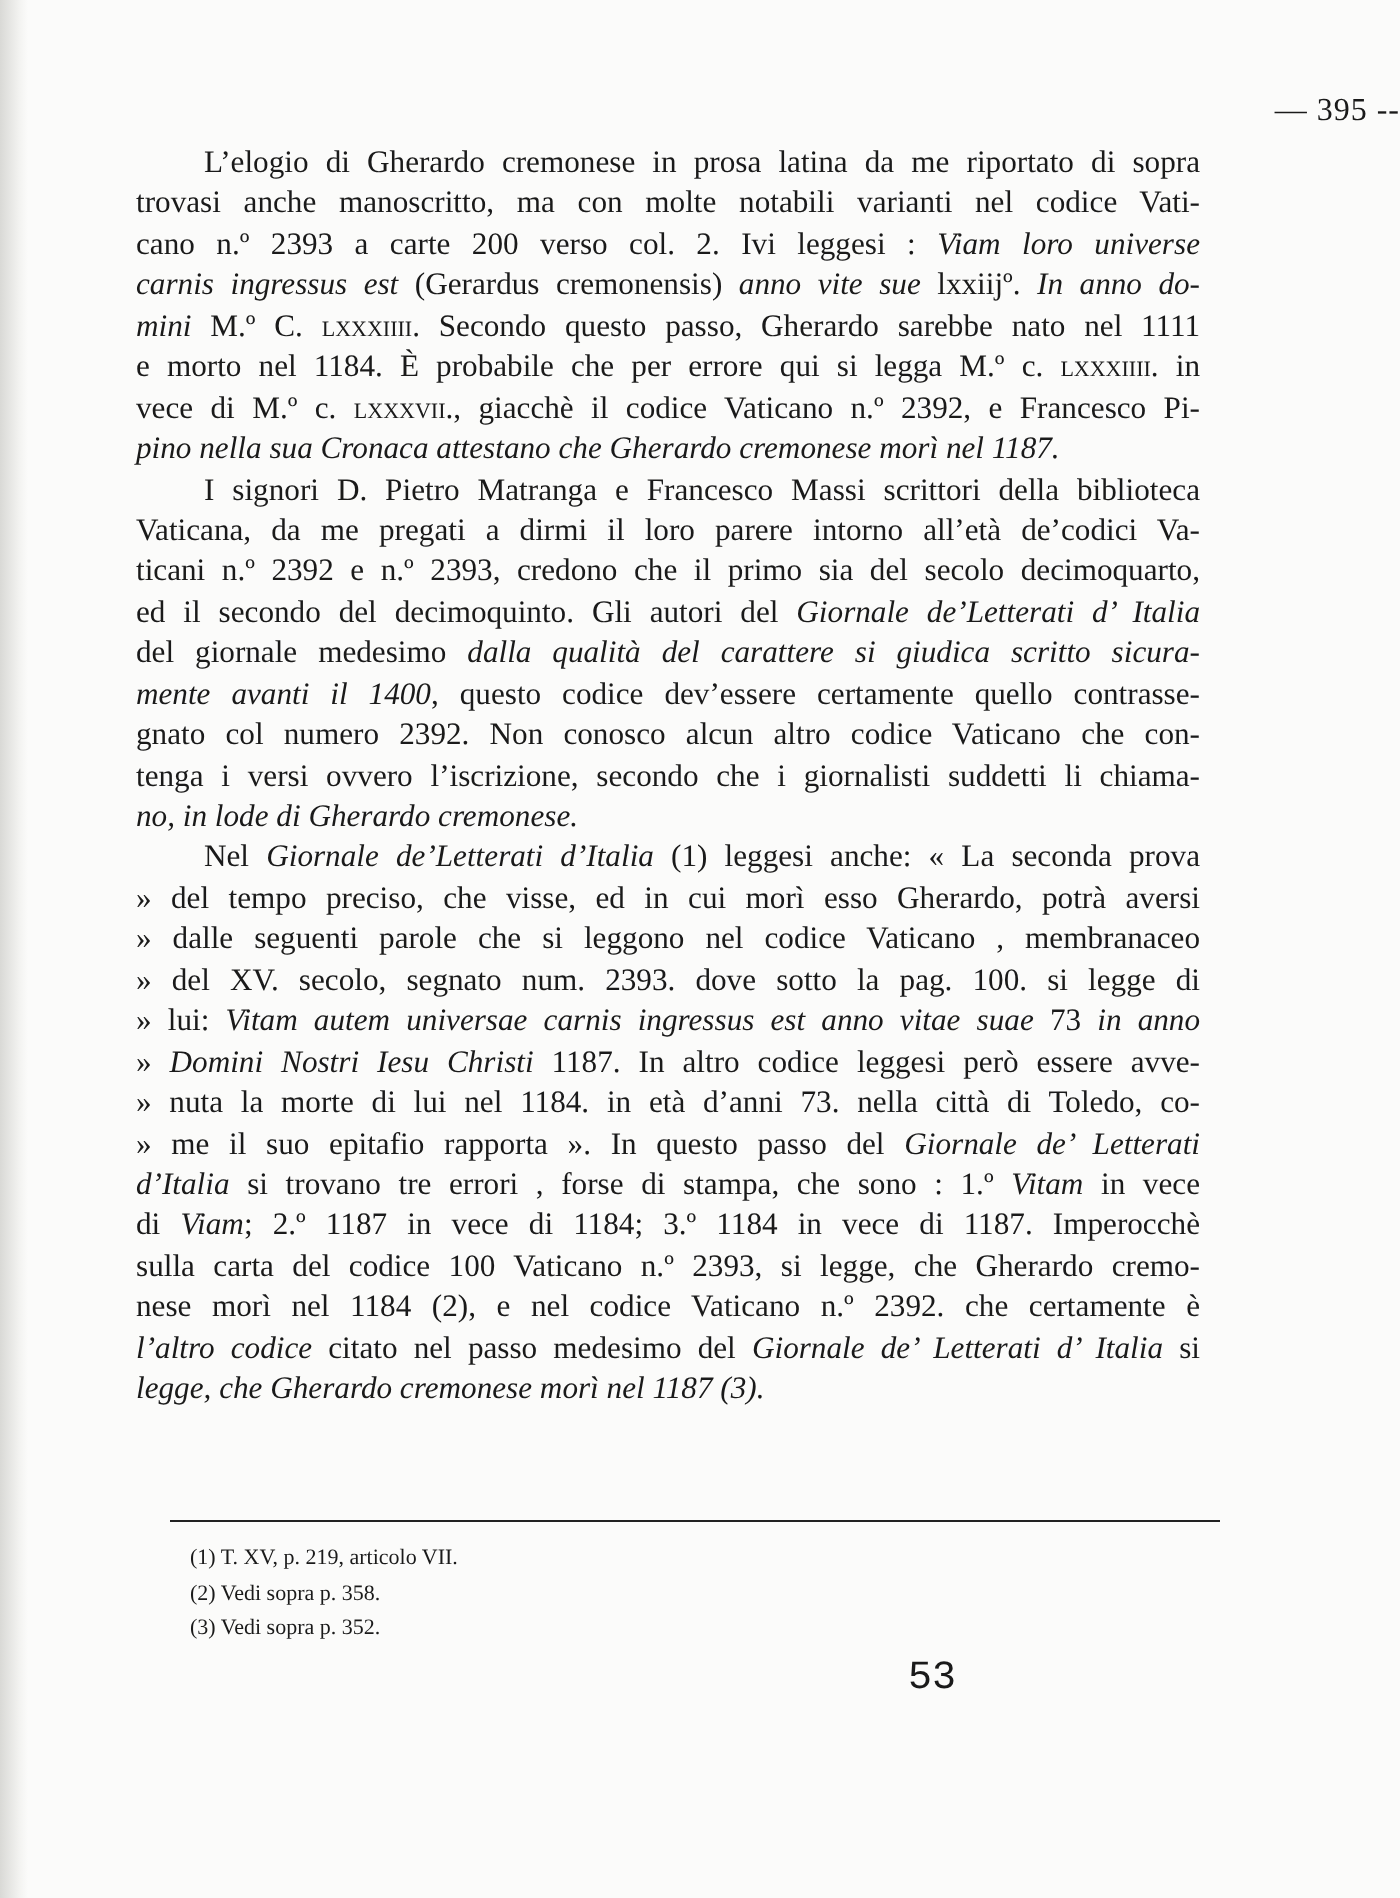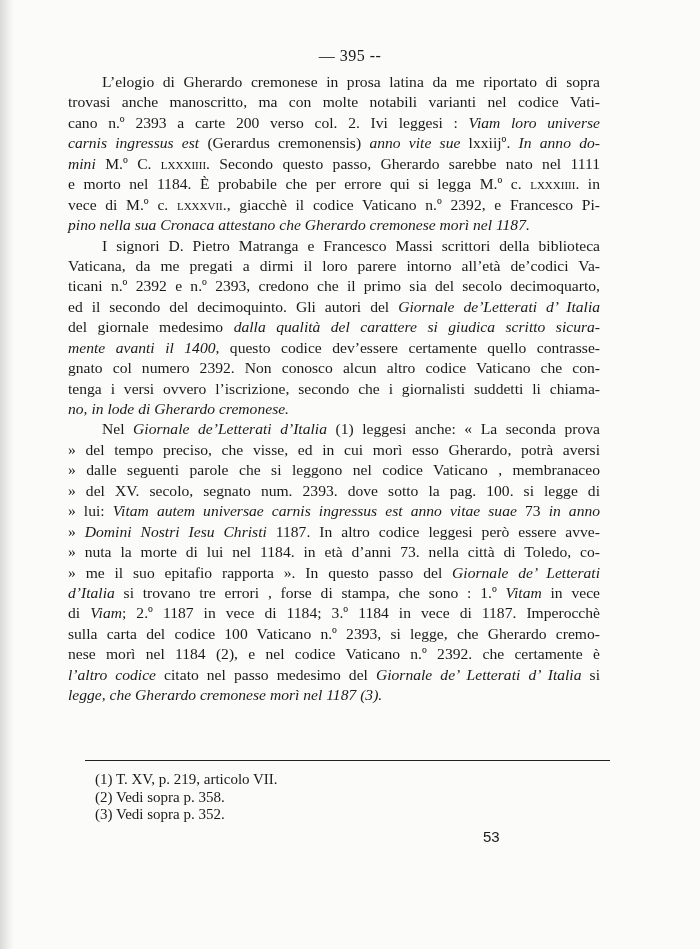--- a/index.html
+++ b/index.html
@@ -9,21 +9,21 @@
       position: relative;
       font-family: "DejaVu Serif", "Liberation Serif", serif;
       color: #1a1a1a;
     }
     .page-shadow {
       position: absolute; left: 0; top: 0; width: 14px; height: 949px;
       background: linear-gradient(to right, #d9d9d6, #f3f3f1 70%, rgba(251,251,250,0));
     }
     .page-number {
       position: absolute; top: 47px; left: 0; width: 700px;
-      text-align: center; font-size: 16px; letter-spacing: 0.5px;
+      text-align: right; font-size: 16px; letter-spacing: 0.5px;
       font-family: "Liberation Serif", serif;
     }
     .body-text {
       position: absolute; left: 68px; top: 72px; width: 532px;
       font-family: "Liberation Serif", serif;
       font-size: 15.6px;
       line-height: 20.45px;
     }
     .line {
       display: block;
@@ -38,26 +38,26 @@
     .line.quote { padding-left: 0; }
     .seg-i { font-style: italic; }
     .seg-sc { font-variant: small-caps; }
     .rule {
       position: absolute; left: 85px; top: 760px; width: 525px; height: 0;
       border-top: 1.5px solid #222;
     }
     .footnotes {
       position: absolute; left: 95px; top: 771px;
       font-family: "Liberation Serif", serif;
-      font-size: 15px; line-height: 17.5px;
+      font-size: 11px; line-height: 17.5px;
     }
     .footnote { display: block; white-space: nowrap; }
     .signature {
-      position: absolute; left: 483px; top: 828px;
-      font-family: Liberation Sans, sans-serif; font-size: 15px;
+      position: absolute; left: 454px; top: 828px;
+      font-family: Liberation Mono, monospace; font-size: 20px;
     }
   </style>
 </head>
 <body>
 
 <div class="page-shadow"></div>
 
 <div class="page-number">— 395 --</div>
 
 <div class="body-text" id="body-text">

